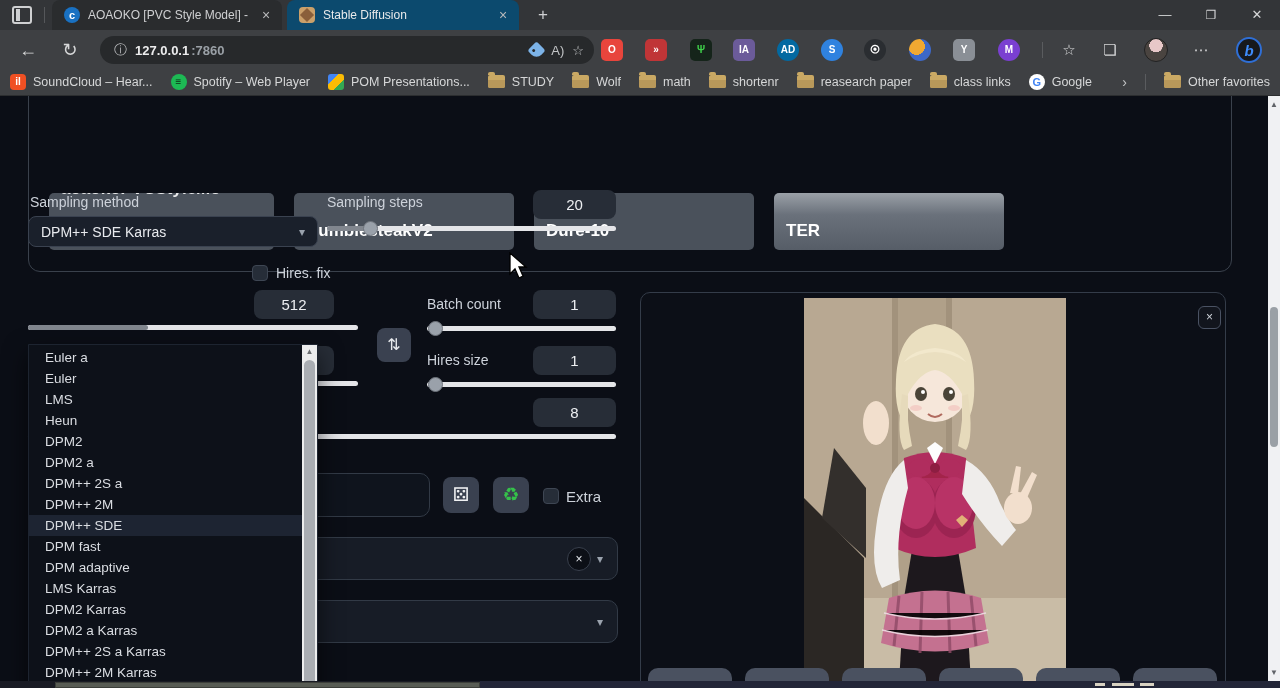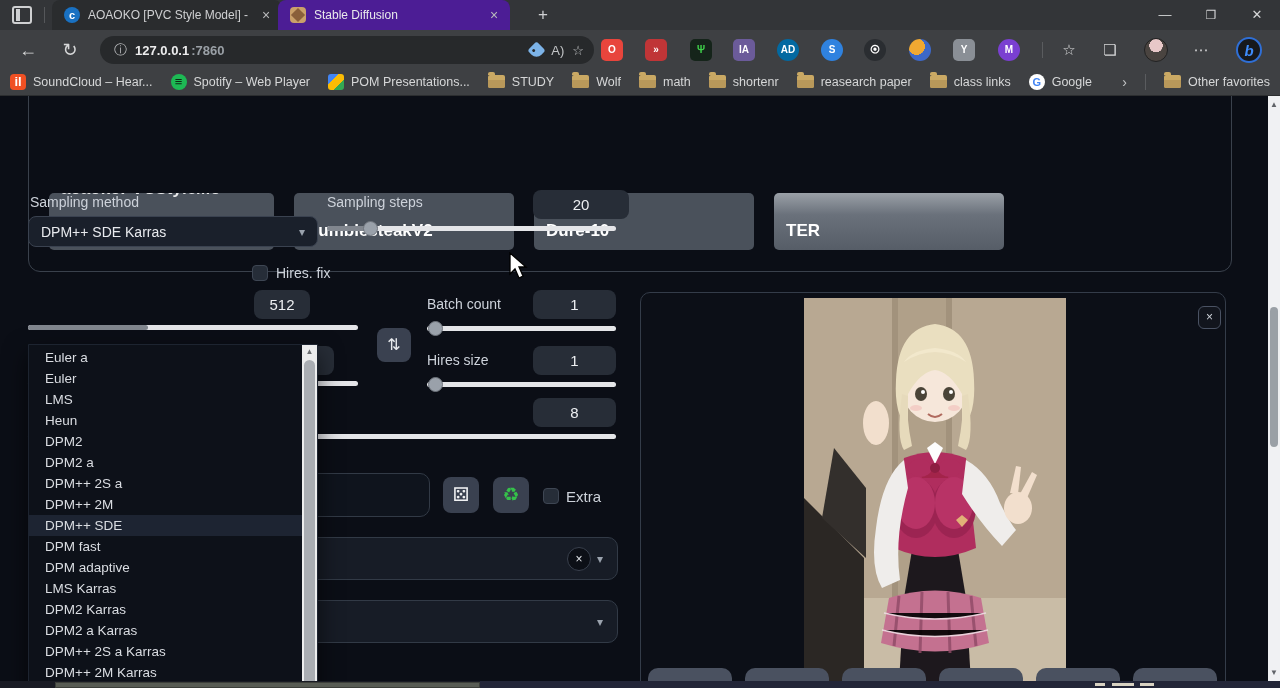--- a/index.html
+++ b/index.html
@@ -8,21 +8,21 @@
   .abs { position:absolute; }
   #stage { position:relative; width:1280px; height:688px; }
 
   
   #tabstrip { left:0; top:0; width:1280px; height:30px; background:#333538; }
   .tabswitch { left:12px; top:6px; width:20px; height:18px; border:2px solid #cfd0d2; border-radius:3px; }
   .tabswitch::before { content:""; position:absolute; left:2px; top:1px; bottom:1px; width:4px; background:#cfd0d2; }
   .tsep { left:44px; top:7px; width:1px; height:16px; background:#55575a; }
   .tab { top:0; height:30px; border-radius:8px 8px 0 0; display:flex; align-items:center; gap:8px; padding:0 8px 0 12px; overflow:hidden; }
   .tab.inactive { left:52px; width:230px; background:#2a2c2e; }
-  .tab.active { left:278px; width:232px; background:#4c1d95; }
+  .tab.active { left:287px; width:232px; background:#0c4a6e; }
   .tab .title { font-size:12px; color:#cfd0d2; white-space:nowrap; overflow:hidden; flex:1; }
   .tab.active .title { color:#e9eaeb; }
   .tab .close { color:#b9babc; font-size:14px; width:16px; text-align:center; flex:0 0 auto; }
   .fav1 { width:16px; height:16px; border-radius:50%; background:#1971c2; color:#fff; font-size:11px; font-weight:bold; text-align:center; line-height:16px; flex:0 0 auto; }
   .fav2 { width:16px; height:16px; border-radius:4px; background:#caa06a; flex:0 0 auto; position:relative; }
   .fav2::before { content:""; position:absolute; left:3px; top:3px; width:10px; height:10px; background:#8a5f3a; transform:rotate(45deg); }
   .newtab { left:533px; top:5px; width:20px; height:20px; color:#cfd0d2; font-size:17px; text-align:center; line-height:20px; }
   .wctl { top:4px; width:30px; height:22px; color:#d6d7d8; font-size:13px; text-align:center; line-height:22px; }
 
   #toolbar { left:0; top:30px; width:1280px; height:38px; background:#3e4043; }
@@ -40,21 +40,21 @@
   .chromeglyph { top:39px; width:22px; height:22px; color:#d6d7d8; font-size:15px; text-align:center; line-height:22px; }
   .avatar { top:38px; width:24px; height:24px; border-radius:50%; background:radial-gradient(circle at 50% 30%, #e8c8c8 0 35%, #4a4440 36% 100%); border:1px solid #222; }
   .bing { top:37px; width:26px; height:26px; border-radius:50%; background:#17191c; border:2px solid #2f6fd6; color:#3f8cfa; font-size:15px; font-weight:bold; font-style:italic; text-align:center; line-height:23px; }
   .extsep { left:1042px; top:42px; width:1px; height:16px; background:#5a5c5f; }
 
   #bookbar { left:0; top:68px; width:1280px; height:28px; background:#3e4043; border-bottom:1px solid #2c2e30; display:flex; align-items:center; padding:0 10px; gap:18px; font-size:12.5px; color:#d6d7d8; }
   .bm { display:flex; align-items:center; gap:7px; white-space:nowrap; }
   .folder { width:17px; height:13px; background:#caa964; border-radius:2px; position:relative; }
   .folder::before { content:""; position:absolute; left:0; top:-3px; width:7px; height:3px; background:#caa964; border-radius:2px 2px 0 0; }
   .folder::after { content:""; position:absolute; left:0; bottom:0; width:17px; height:8px; background:#b8985a; border-radius:0 0 2px 2px; }
-  .bicon { width:16px; height:16px; border-radius:4px; font-size:13px; font-weight:bold; color:#fff; text-align:center; line-height:16px; }
+  .bicon { width:16px; height:16px; border-radius:4px; font-size:10px; font-weight:bold; color:#fff; text-align:center; line-height:16px; }
   .sc { background:#f05023; }
   .sp { background:#1db954; border-radius:50%; color:#0e2a14; }
   .dr { background:linear-gradient(135deg,#4285f4 0 33%, #fbbc04 33% 66%, #34a853 66% 100%); border-radius:3px; }
   .gg { background:#fff; color:#4285f4; border-radius:50%; font-size:11px; }
   .bchev { color:#c3c5c7; font-size:14px; margin-left:auto; }
   .bsep { width:1px; height:16px; background:#5a5c5f; }
 
   
   #page { left:0; top:96px; width:1268px; height:585px; background:#0b0e16; overflow:hidden; }
   #cardspanel { left:28px; top:-40px; width:1204px; height:216px; border:1px solid #3a414c; border-radius:12px; }
@@ -228,30 +228,30 @@
       </div>
     </div>
 
     <div class="abs label" style="left:30px; top:98px">Sampling method</div>
     <div class="abs selectbox" style="left:28px; top:120px; width:290px; height:31px">
       <span>DPM++ SDE Karras</span>
       <span class="caret">▾</span>
     </div>
 
     <div class="abs label" style="left:327px; top:98px">Sampling steps</div>
-    <div class="abs numbox" style="left:533px; top:94px; width:96px; height:29px; line-height:29px">20</div>
+    <div class="abs numbox" style="left:533px; top:94px; width:83px; height:29px; line-height:29px">20</div>
     <div class="abs slider" style="left:327px; top:130px; width:289px">
       <span class="prog" style="width:43px"></span>
         <span class="thumb" style="left:36px"></span>
     </div>
 
     <div class="abs checkbox" style="left:252px; top:169px"></div>
     <div class="abs label" style="left:276px; top:169px">Hires. fix</div>
 
-    <div class="abs numbox" style="left:254px; top:194px; width:56px; height:29px; line-height:29px">512</div>
+    <div class="abs numbox" style="left:254px; top:194px; width:80px; height:29px; line-height:29px">512</div>
     <div class="abs slider" style="left:28px; top:229px; width:330px">
         <span class="prog" style="width:120px"></span>
       </div>
     <div class="abs numbox" style="left:254px; top:250px; width:80px; height:29px; line-height:29px">768</div>
     <div class="abs slider" style="left:28px; top:285px; width:330px">
         <span class="prog" style="width:160px"></span>
       </div>
 
     <div class="abs iconbtn" style="left:377px; top:232px; width:34px; height:34px; line-height:34px; color:#e9ebee; font-size:16px">⇅</div>
 

